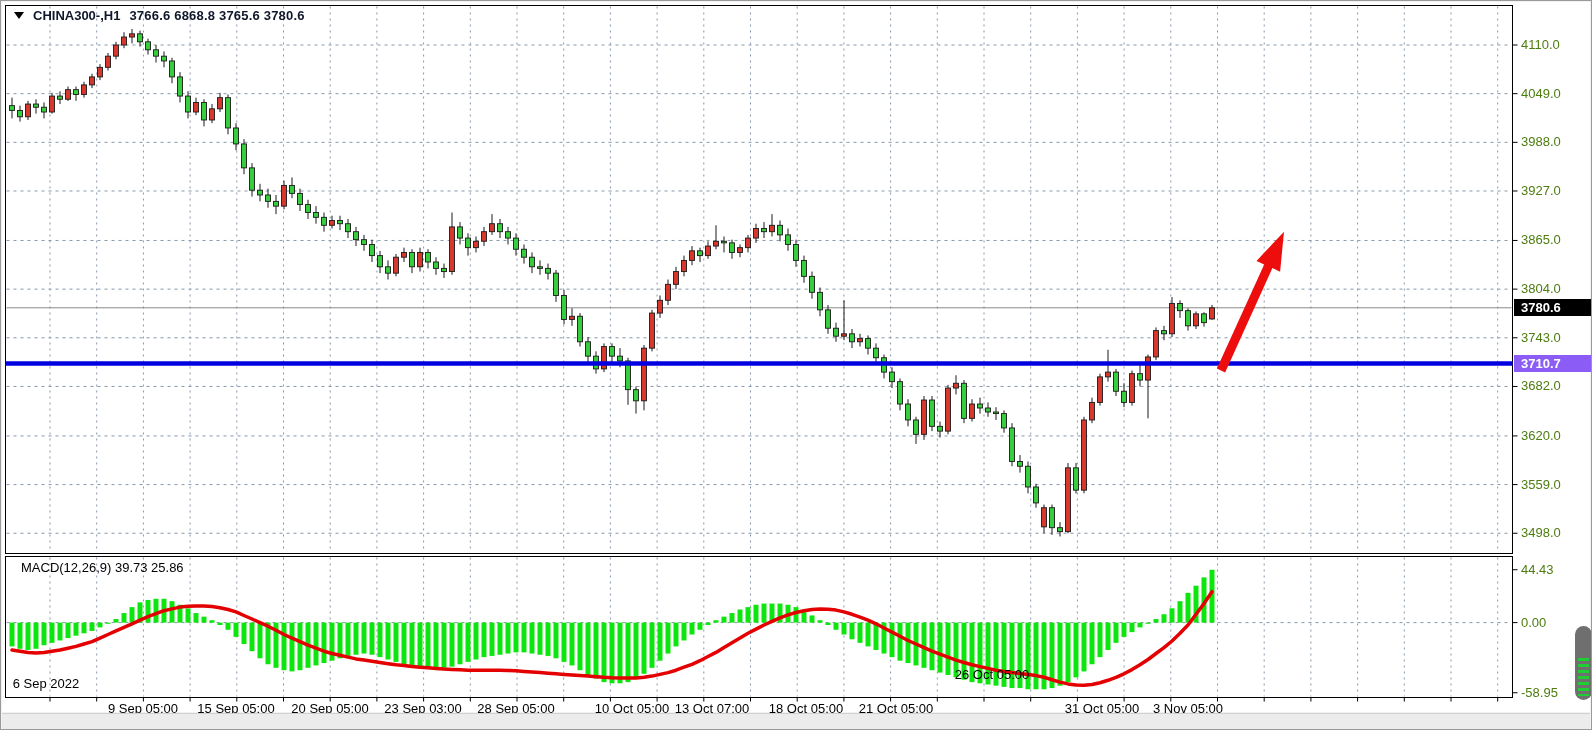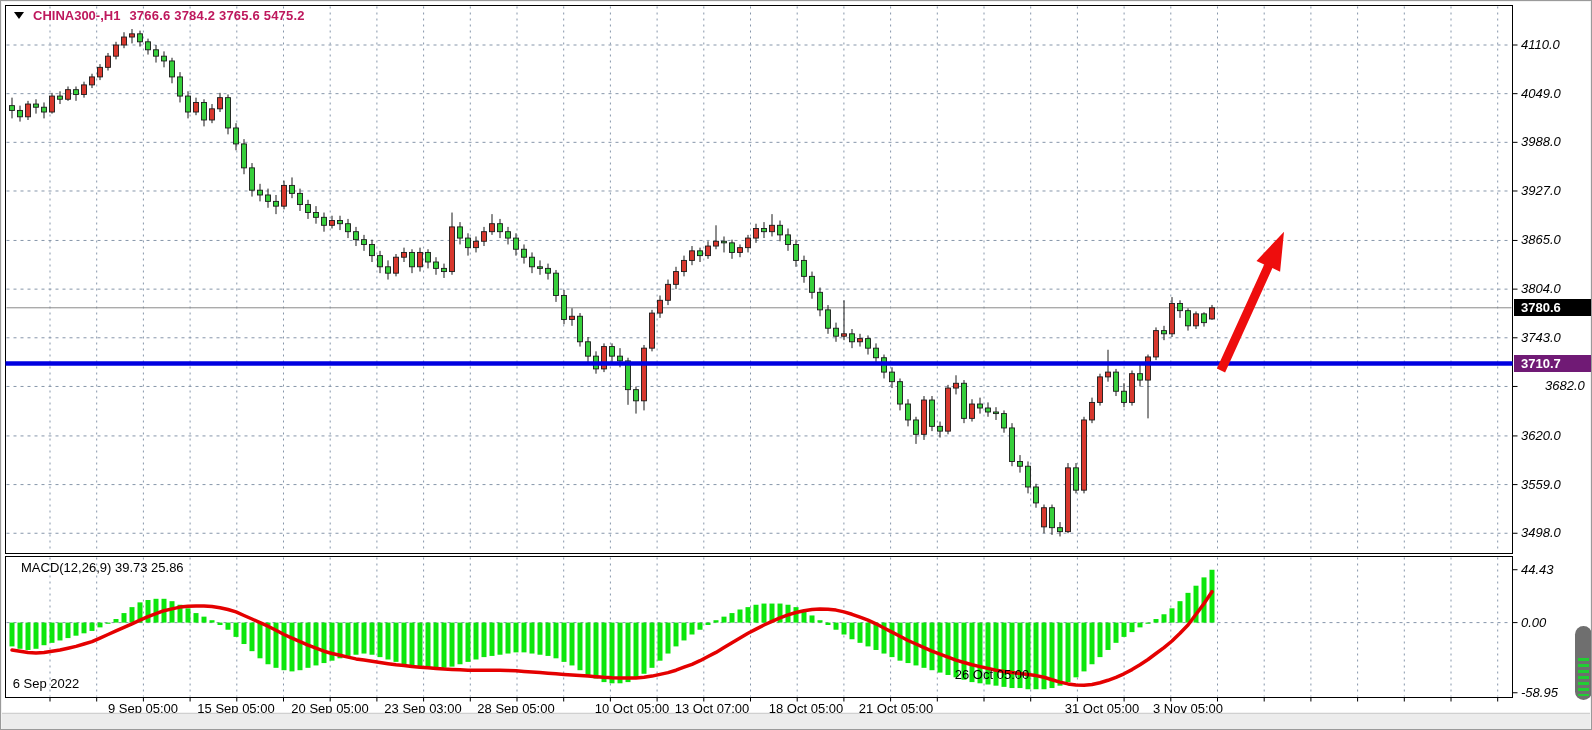--- a/index.html
+++ b/index.html
@@ -2,30 +2,30 @@
 <html><head>
 <meta charset="utf-8">
 <style>
   html,body{margin:0;padding:0;}
   body{width:1592px;height:730px;position:relative;background:#f2f2f2;
        font-family:"Liberation Sans","DejaVu Sans",sans-serif;overflow:hidden;}
   .paper{position:absolute;left:2px;top:2px;width:1588px;height:710px;background:#ffffff;}
   .frame{position:absolute;inset:0;border:1px solid #9a9a9a;pointer-events:none;}
   .bottom-strip{position:absolute;left:2px;top:713px;width:1588px;height:17px;background:#ececec;border-top:1px solid #d0d0d0;}
   #chart-svg{position:absolute;left:0;top:0;}
-  .title{position:absolute;left:14px;top:8px;font-size:13px;font-weight:700;color:#be185d;display:flex;align-items:center;gap:9px;}
+  .title{position:absolute;left:14px;top:8px;font-size:13px;font-weight:700;color:#0f172a;display:flex;align-items:center;gap:9px;}
   .tri{width:0;height:0;border-left:5px solid transparent;border-right:5px solid transparent;border-top:7px solid #000;display:inline-block;}
   .quote{font-weight:700;letter-spacing:.2px;}
   .macd-label{position:absolute;left:13px;top:560px;font-size:13px;color:#000;font-weight:400;margin-left:8px;}
-  .axis-label{position:absolute;font-size:13px;color:#000000;white-space:nowrap;font-style:italic;}
+  .axis-label{position:absolute;font-size:13px;color:#4d7c0f;white-space:nowrap;}
   .time-label{position:absolute;top:701px;font-size:13px;color:#000;transform:translateX(-50%);white-space:nowrap;}
   .price-tag{position:absolute;left:1514px;width:77px;height:17px;color:#fff;font-size:13px;font-weight:700;
              display:flex;align-items:center;padding-left:7px;box-sizing:border-box;text-align:center;}
   .tag-black{background:#000000;}
-  .tag-blue{background:#701a75;}
+  .tag-blue{background:#8b5cf6;}
   .scroll-thumb{position:absolute;left:1575px;top:626px;width:17px;height:74px;background:#6f6f6f;border-radius:9px;}
   .scroll-thumb .stripes{position:absolute;left:3px;right:3px;bottom:4px;height:38px;
       background:repeating-linear-gradient(to bottom,#22cd33 0px,#22cd33 3px,#6f6f6f 3px,#6f6f6f 6px);}
 </style>
 </head>
 <body>
 
 <div class="paper"></div>
 
 <svg id="chart-svg" width="1592" height="730">
@@ -608,37 +608,37 @@
     <line x1="1512.5" y1="484.58779999999996" x2="1517.5" y2="484.58779999999996" stroke="#000"></line>
     <line x1="1512.5" y1="533.2536" x2="1517.5" y2="533.2536" stroke="#000"></line>
     <line x1="1512.5" y1="569.7283" x2="1517.5" y2="569.7283" stroke="#000"></line>
     <line x1="1512.5" y1="622.6" x2="1517.5" y2="622.6" stroke="#000"></line>
     <line x1="1512.5" y1="692.7505" x2="1517.5" y2="692.7505" stroke="#000"></line>
   </svg>
 
 <div class="title">
   <span class="tri"></span>
   <span>CHINA300-,H1</span>
-  <span class="quote">3766.6 3784.2 3765.6 5475.2</span>
+  <span class="quote">3766.6 6868.8 3765.6 3780.6</span>
 </div>
 
 <div class="macd-label">MACD(12,26,9) 39.73 25.86</div>
 
 <div class="price-tag tag-black" id="tag-current" style="top: 299.295px;">3780.6</div>
 <div class="price-tag tag-blue" id="tag-hline" style="top: 355.062px;">3710.7</div>
 
 <div id="axis-labels">
     <div class="axis-label" style="left: 1521px; top: 37px;">4110.0</div>
     <div class="axis-label" style="left: 1521px; top: 85.6658px;">4049.0</div>
     <div class="axis-label" style="left: 1521px; top: 134.332px;">3988.0</div>
     <div class="axis-label" style="left: 1521px; top: 182.997px;">3927.0</div>
     <div class="axis-label" style="left: 1521px; top: 232.461px;">3865.0</div>
     <div class="axis-label" style="left: 1521px; top: 281.127px;">3804.0</div>
     <div class="axis-label" style="left: 1521px; top: 329.793px;">3743.0</div>
-    <div class="axis-label" style="left: 1521px; top: 378.458px; margin-left: 24px;">3682.0</div>
+    <div class="axis-label" style="left: 1521px; top: 378.458px;">3682.0</div>
     <div class="axis-label" style="left: 1521px; top: 427.922px;">3620.0</div>
     <div class="axis-label" style="left: 1521px; top: 476.588px;">3559.0</div>
     <div class="axis-label" style="left: 1521px; top: 525.254px;">3498.0</div>
     <div class="axis-label" style="left: 1521px; top: 561.728px;">44.43</div>
     <div class="axis-label" style="left: 1521px; top: 614.6px;">0.00</div>
     <div class="axis-label" style="left: 1521px; top: 684.75px;">-58.95</div>
     <div class="time-label" style="left: 46px; top: 676px;">6 Sep 2022</div>
     <div class="time-label" style="left: 143px; top: 701px;">9 Sep 05:00</div>
     <div class="time-label" style="left: 236px; top: 701px;">15 Sep 05:00</div>
     <div class="time-label" style="left: 330px; top: 701px;">20 Sep 05:00</div>

